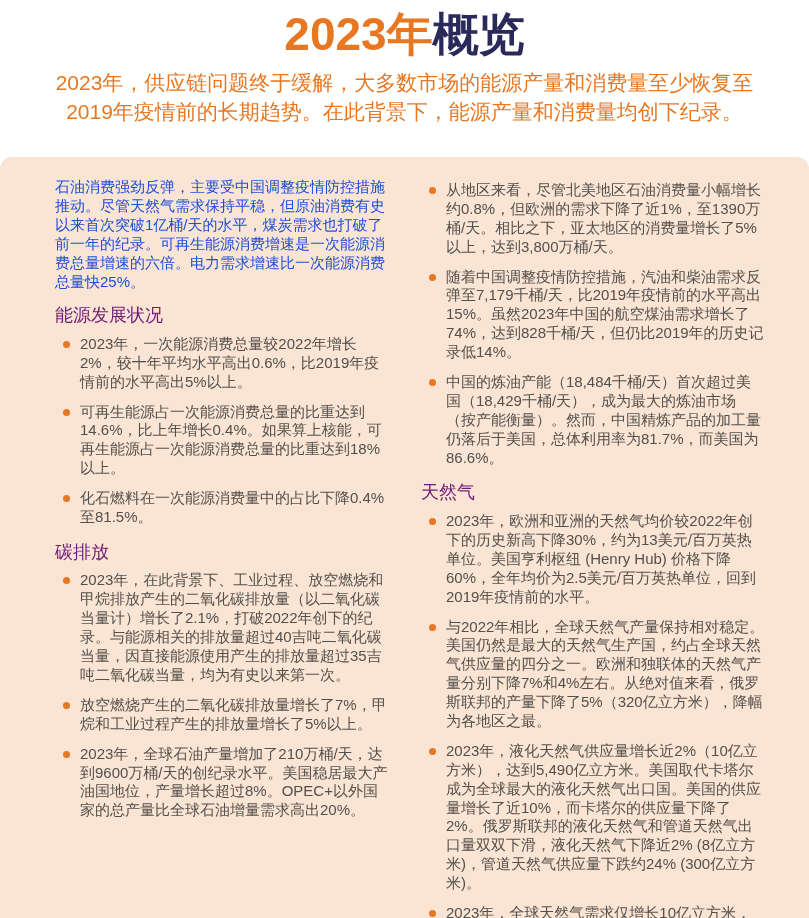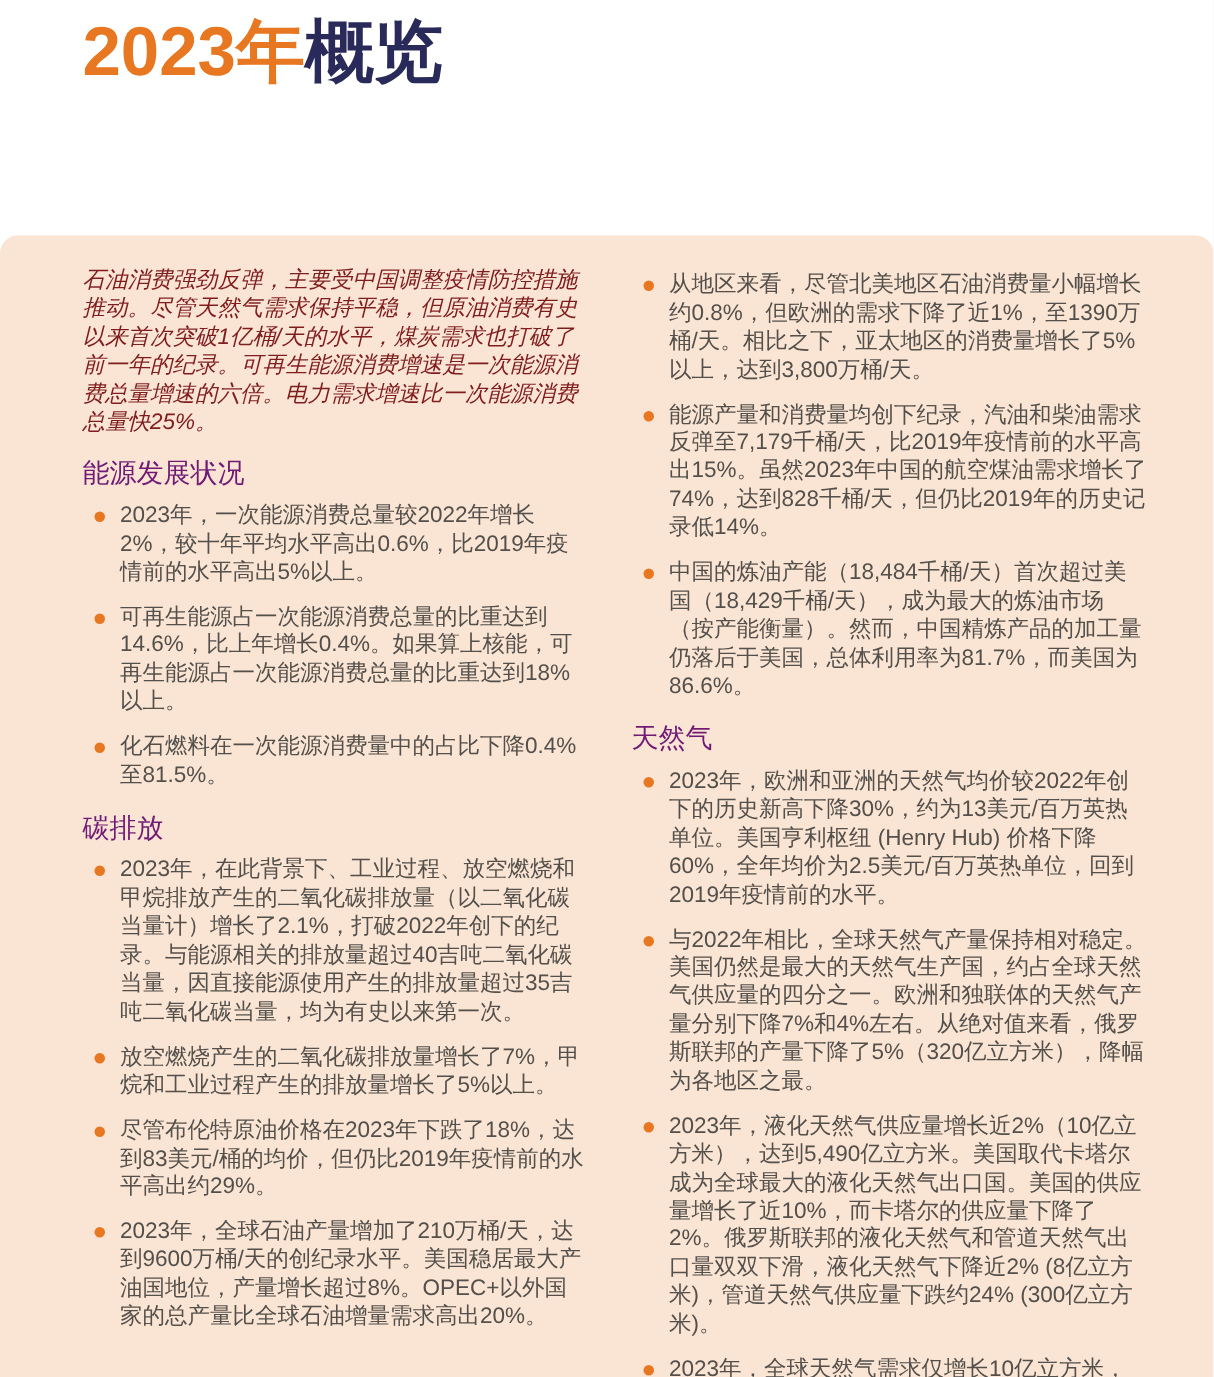--- a/index.html
+++ b/index.html
@@ -4,21 +4,21 @@
 <style>
   html, body { margin: 0; padding: 0; background: #ffffff; }
   .page {
     position: relative;
     width: 809px;
     height: 918px;
     overflow: hidden;
     background: #ffffff;
     font-family: "Liberation Sans", sans-serif;
   }
-  .header { padding: 8px 55px 0 55px; }
+  .header { padding: 8px 55px 0 55px; text-align: center; }
   .title { margin: 0; font-size: 46px; font-weight: 700; line-height: 1.15; letter-spacing: 0; }
   .title .t-orange { color: #E87722; }
   .title .t-navy { color: #2A2A5A; }
   .subtitle {
     margin: 8px 0 0 0;
     color: #E87722;
     font-size: 21px;
     line-height: 1.38;
     max-width: 700px;
     font-weight: 400;
@@ -31,24 +31,23 @@
     box-sizing: border-box;
     padding: 20px 40px 24px 55px;
     display: flex;
     gap: 26px;
   }
   .col { min-width: 0; }
   .col-left { width: 340px; flex: 0 0 340px; }
   .col-right { flex: 1 1 auto; }
   .intro {
     margin: 0 0 14px 0;
-    color: #7f1d1d;
+    color: #1d4ed8;
     font-size: 15px;
     line-height: 1.27;
-    font-style: italic;
   }
   .section-heading {
     margin: 15px 0 8px 0;
     color: #701a75;
     font-size: 18px;
     font-weight: 400;
     line-height: 1.2;
   }
   .section-heading.first { margin-top: 12px; }
   .bullets { list-style: none; margin: 4px; padding: 0; }
@@ -71,20 +70,21 @@
     background: #E87722;
   }
 </style>
 </head>
 <body>
 
 <div class="page">
 
   <header class="header">
     <h1 class="title"><span class="t-orange">2023年</span><span class="t-navy">概览</span></h1>
+    <p class="subtitle">2023年，供应链问题终于缓解，大多数市场的能源产量和消费量至少恢复至2019年疫情前的长期趋势。在此背景下，能源产量和消费量均创下纪录。</p>
   </header>
 
   <main class="panel">
 
     <div class="col col-left">
       <p class="intro">石油消费强劲反弹，主要受中国调整疫情防控措施推动。尽管天然气需求保持平稳，但原油消费有史以来首次突破1亿桶/天的水平，煤炭需求也打破了前一年的纪录。可再生能源消费增速是一次能源消费总量增速的六倍。电力需求增速比一次能源消费总量快25%。</p>
 
       <h2 class="section-heading first">能源发展状况</h2>
       <ul class="bullets">
         <li>2023年，一次能源消费总量较2022年增长2%，较十年平均水平高出0.6%，比2019年疫情前的水平高出5%以上。</li>
@@ -92,30 +92,29 @@
         <li>化石燃料在一次能源消费量中的占比下降0.4%至81.5%。</li>
       </ul>
 
       <h2 class="section-heading">碳排放</h2>
       <ul class="bullets">
         <li>2023年，在此背景下、工业过程、放空燃烧和甲烷排放产生的二氧化碳排放量（以二氧化碳当量计）增长了2.1%，打破2022年创下的纪录。与能源相关的排放量超过40吉吨二氧化碳当量，因直接能源使用产生的排放量超过35吉吨二氧化碳当量，均为有史以来第一次。</li>
         <li>放空燃烧产生的二氧化碳排放量增长了7%，甲烷和工业过程产生的排放量增长了5%以上。</li>
       </ul>
 
       <ul class="bullets">
-        <li>尽管布伦特原油价格在2023年下跌了18%，达到83美元/桶的均价，但仍比2019年疫情前的水平高出约29%。</li>
         <li>2023年，全球石油产量增加了210万桶/天，达到9600万桶/天的创纪录水平。美国稳居最大产油国地位，产量增长超过8%。OPEC+以外国家的总产量比全球石油增量需求高出20%。</li>
 
       </ul>
     </div>
 
     <div class="col col-right">
       <ul class="bullets">
         <li>从地区来看，尽管北美地区石油消费量小幅增长约0.8%，但欧洲的需求下降了近1%，至1390万桶/天。相比之下，亚太地区的消费量增长了5%以上，达到3,800万桶/天。</li>
-        <li>能源产量和消费量均创下纪录，汽油和柴油需求反弹至7,179千桶/天，比2019年疫情前的水平高出15%。虽然2023年中国的航空煤油需求增长了74%，达到828千桶/天，但仍比2019年的历史记录低14%。</li>
+        <li>随着中国调整疫情防控措施，汽油和柴油需求反弹至7,179千桶/天，比2019年疫情前的水平高出15%。虽然2023年中国的航空煤油需求增长了74%，达到828千桶/天，但仍比2019年的历史记录低14%。</li>
         <li>中国的炼油产能（18,484千桶/天）首次超过美国（18,429千桶/天），成为最大的炼油市场（按产能衡量）。然而，中国精炼产品的加工量仍落后于美国，总体利用率为81.7%，而美国为86.6%。</li>
       </ul>
 
       <h2 class="section-heading">天然气</h2>
       <ul class="bullets">
         <li>2023年，欧洲和亚洲的天然气均价较2022年创下的历史新高下降30%，约为13美元/百万英热单位。美国亨利枢纽 (Henry Hub) 价格下降60%，全年均价为2.5美元/百万英热单位，回到2019年疫情前的水平。</li>
         <li>与2022年相比，全球天然气产量保持相对稳定。美国仍然是最大的天然气生产国，约占全球天然气供应量的四分之一。欧洲和独联体的天然气产量分别下降7%和4%左右。从绝对值来看，俄罗斯联邦的产量下降了5%（320亿立方米），降幅为各地区之最。</li>
         <li>2023年，液化天然气供应量增长近2%（10亿立方米），达到5,490亿立方米。美国取代卡塔尔成为全球最大的液化天然气出口国。美国的供应量增长了近10%，而卡塔尔的供应量下降了2%。俄罗斯联邦的液化天然气和管道天然气出口量双双下滑，液化天然气下降近2% (8亿立方米)，管道天然气供应量下跌约24% (300亿立方米)。</li>
         <li>2023年，全球天然气需求仅增长10亿立方米，增幅为0.02%，略高于2019年疫情前的水平。虽然天然气占全球化石燃料消费的比重保持在29%左右，但在一次能源消费总量中的比重较2019年下降了0.5%。</li>
 

